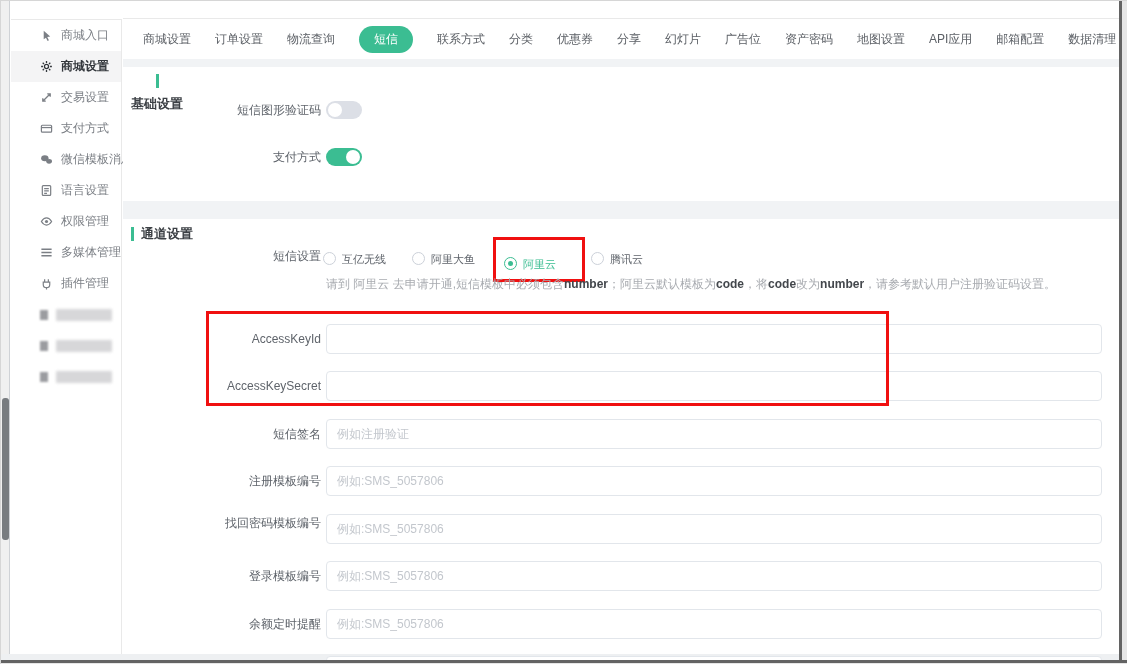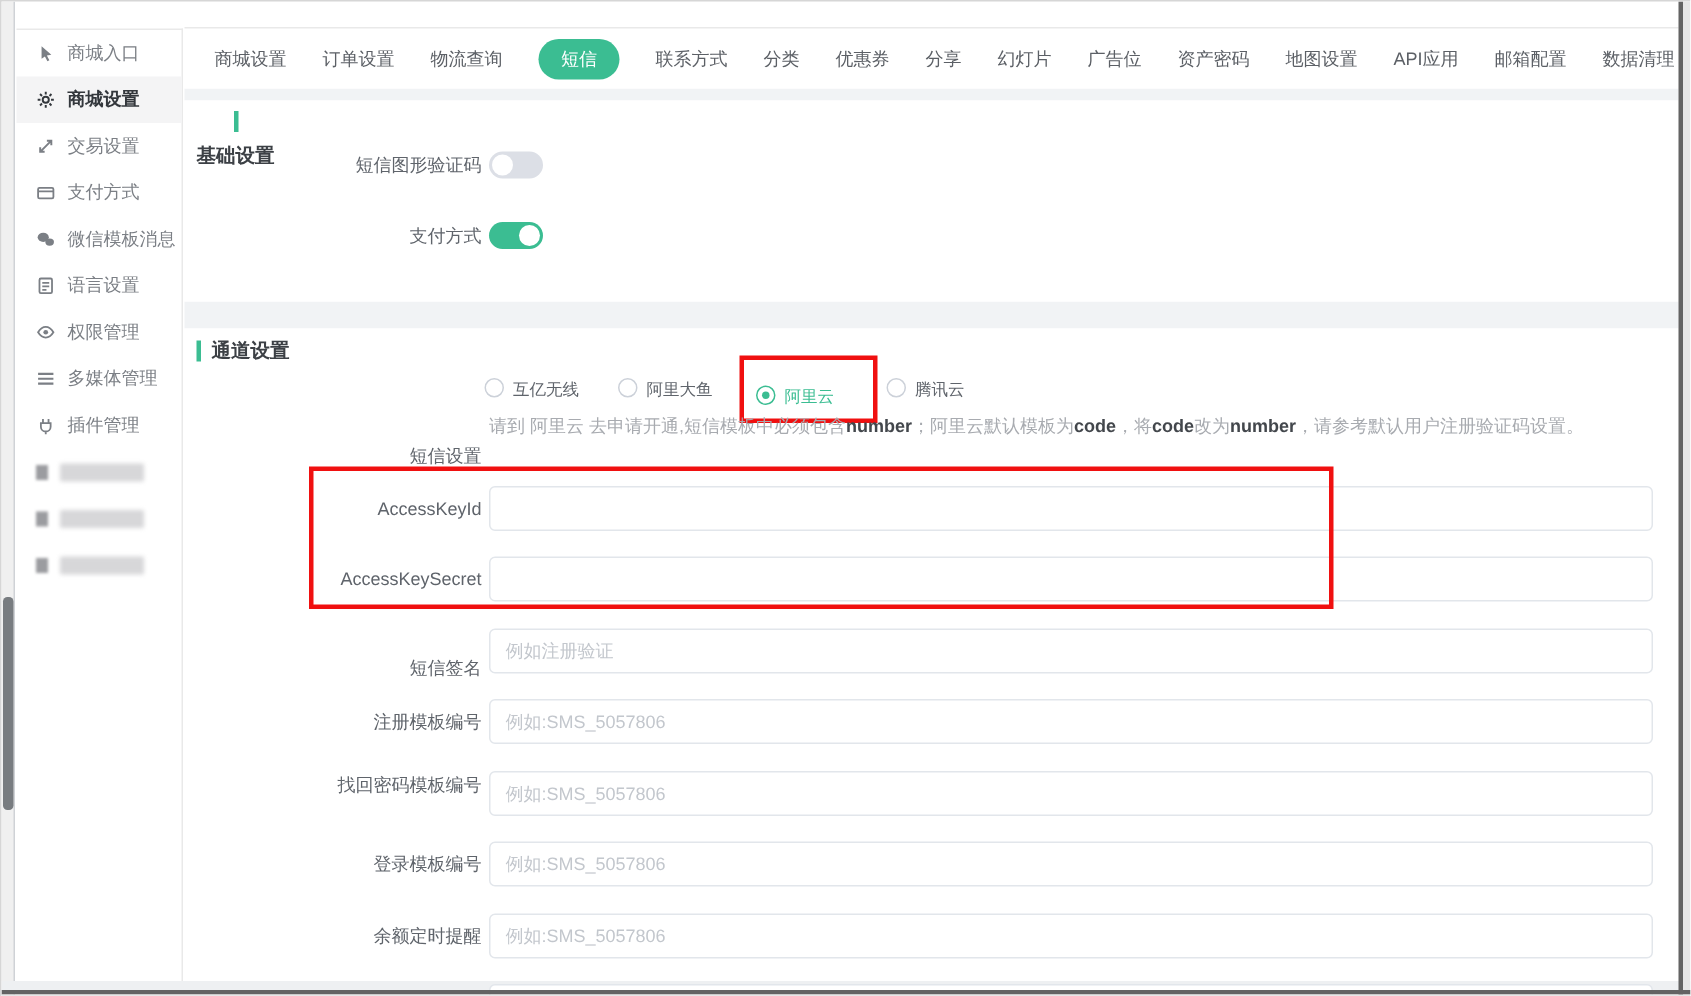--- a/index.html
+++ b/index.html
@@ -13,21 +13,21 @@
   .right-pale { position:absolute; top:0; left:1121px; width:6px; height:664px; background:#e6e6e6; z-index:9; }
   .bottom-strip { position:absolute; top:653px; left:0; width:1127px; height:6px; background:#eef0f2; z-index:1; }
   .bottom-dark { position:absolute; top:659px; left:0; width:1127px; height:3px; background:#636363; z-index:10; }
   .bottom-pale { position:absolute; top:662px; left:0; width:1127px; height:2px; background:#e6e6e6; z-index:10; }
   .left-gutter { position:absolute; top:0; left:0; width:9px; height:664px; background:#f0f0f0; border-right:1px solid #cfd2d6; }
   .gutter-scroll { position:absolute; top:397px; left:1px; width:7px; height:142px; background:#787c80; border-radius:3px; }
 
   
   .sidebar { position:absolute; top:18px; left:10px; width:111px; height:635px; background:#fff;
              border-right:1px solid #e9e9e9; border-top:1px solid #e9e9e9; z-index:2; }
-  .side-item { display:flex; align-items:center; height:31px; padding-left:13px; gap:8px;
+  .side-item { display:flex; align-items:center; height:31px; padding-left:29px; gap:8px;
                color:#7b7f85; font-size:12px; cursor:pointer; white-space:nowrap; }
   .side-item.active { background:#f4f4f5; color:#33373c; font-weight:bold; }
   .side-item svg { flex:0 0 auto; }
   .blur-bar { width:56px; height:12px; background:#d7d7d9; filter:blur(1.5px); border-radius:1px; }
   .blur-ico { width:8px; height:10px; background:#9b9ca0; filter:blur(1px); }
 
   
   .tabbar { position:absolute; top:17px; left:122px; width:996px; height:41px; background:#fff;
             border-top:1px solid #e9e9e9; display:flex; align-items:center; gap:24px; padding-left:20px; z-index:2; }
   .tab { font-size:12px; color:#5c6066; cursor:pointer; white-space:nowrap; }
@@ -195,21 +195,21 @@
         <span class="knob"></span>
       </div>
   </section>
 
   <section class="card card-channel">
     <div class="sec-head" style="top:6px;">
       <span class="sec-bar"></span>
       <span>通道设置</span>
     </div>
 
-    <div class="row-label" style="top:30px;line-height:15px;margin-top:48px;">短信设置</div>
+    <div class="row-label" style="top:30px;line-height:15px;">短信设置</div>
     <div class="radio-row">
       <span class="radio-item">
         <span class="rdot"></span>
         <span>互亿无线</span>
       </span>
       <span class="radio-item">
         <span class="rdot"></span>
         <span>阿里大鱼</span>
       </span>
       <span class="red-wrap">
@@ -227,21 +227,21 @@
     <div class="help">
       <span>请到 阿里云 去申请开通,短信模板中必须包含</span><b>number</b><span>；阿里云默认模板为</span><b>code</b><span>，将</span><b>code</b><span>改为</span><b>number</b><span>，请参考默认用户注册验证码设置。</span>
     </div>
 
     <div class="row-label f-label" style="top:105px;">AccessKeyId</div>
     <input class="f-input" style="top: 105px;" placeholder="">
 
     <div class="row-label f-label" style="top:152px;">AccessKeySecret</div>
     <input class="f-input" style="top: 152px;" placeholder="">
 
-    <div class="row-label f-label" style="top:212px;font-family:Liberation Mono, monospace;">短信签名</div>
+    <div class="row-label f-label" style="top:200px;">短信签名</div>
     <input class="f-input" style="top: 200px; font-family: Liberation Serif, serif;" placeholder="例如注册验证">
 
     <div class="row-label f-label" style="top:247px;">注册模板编号</div>
     <input class="f-input" style="top: 247px;" placeholder="例如:SMS_5057806">
 
     <div class="row-label f-label" style="top:289px;">找回密码模板编号</div>
     <input class="f-input" style="top: 295px;" placeholder="例如:SMS_5057806">
 
     <div class="row-label f-label" style="top:342px;">登录模板编号</div>
     <input class="f-input" style="top: 342px;" placeholder="例如:SMS_5057806">

